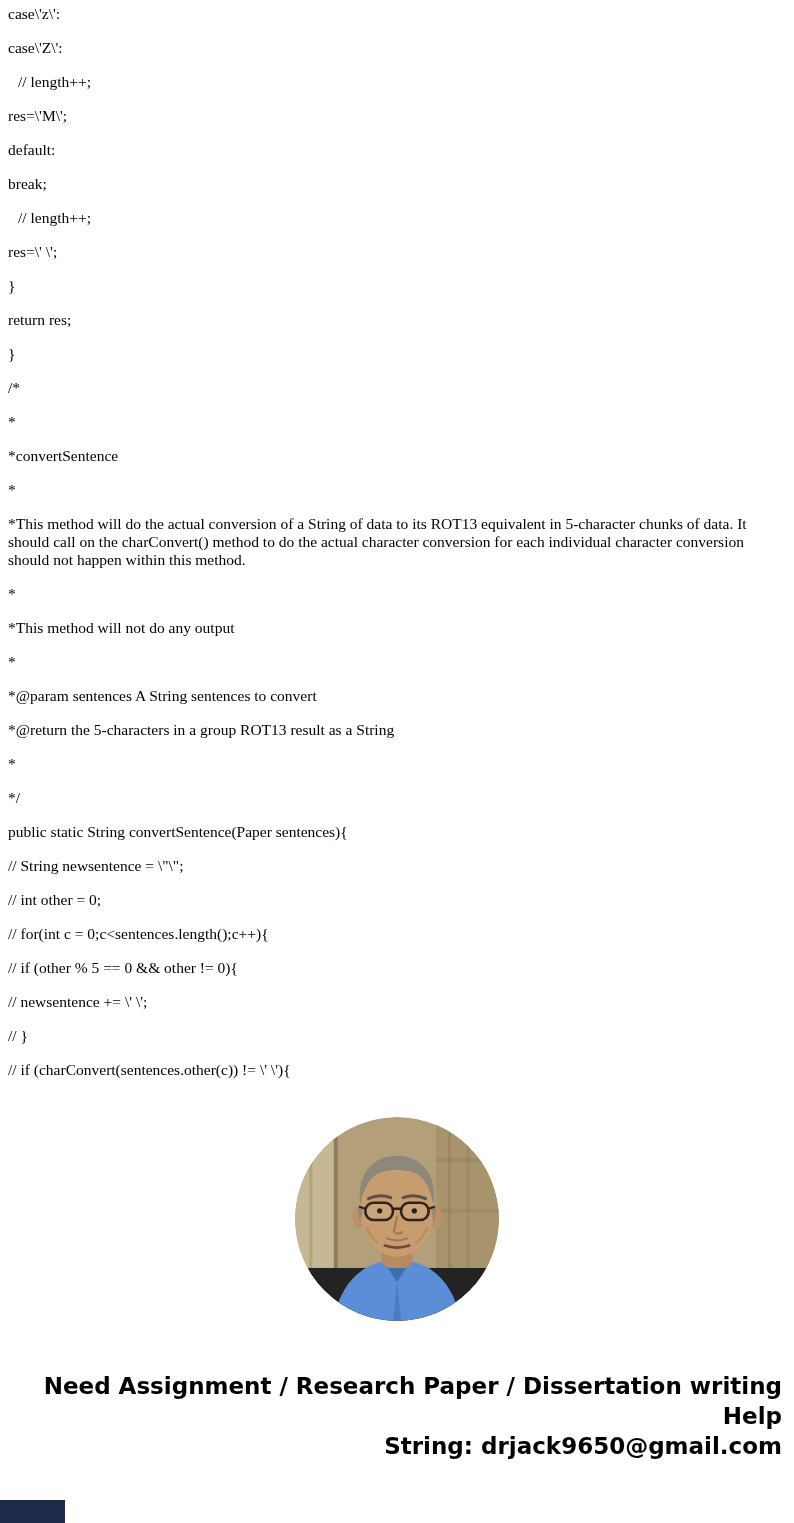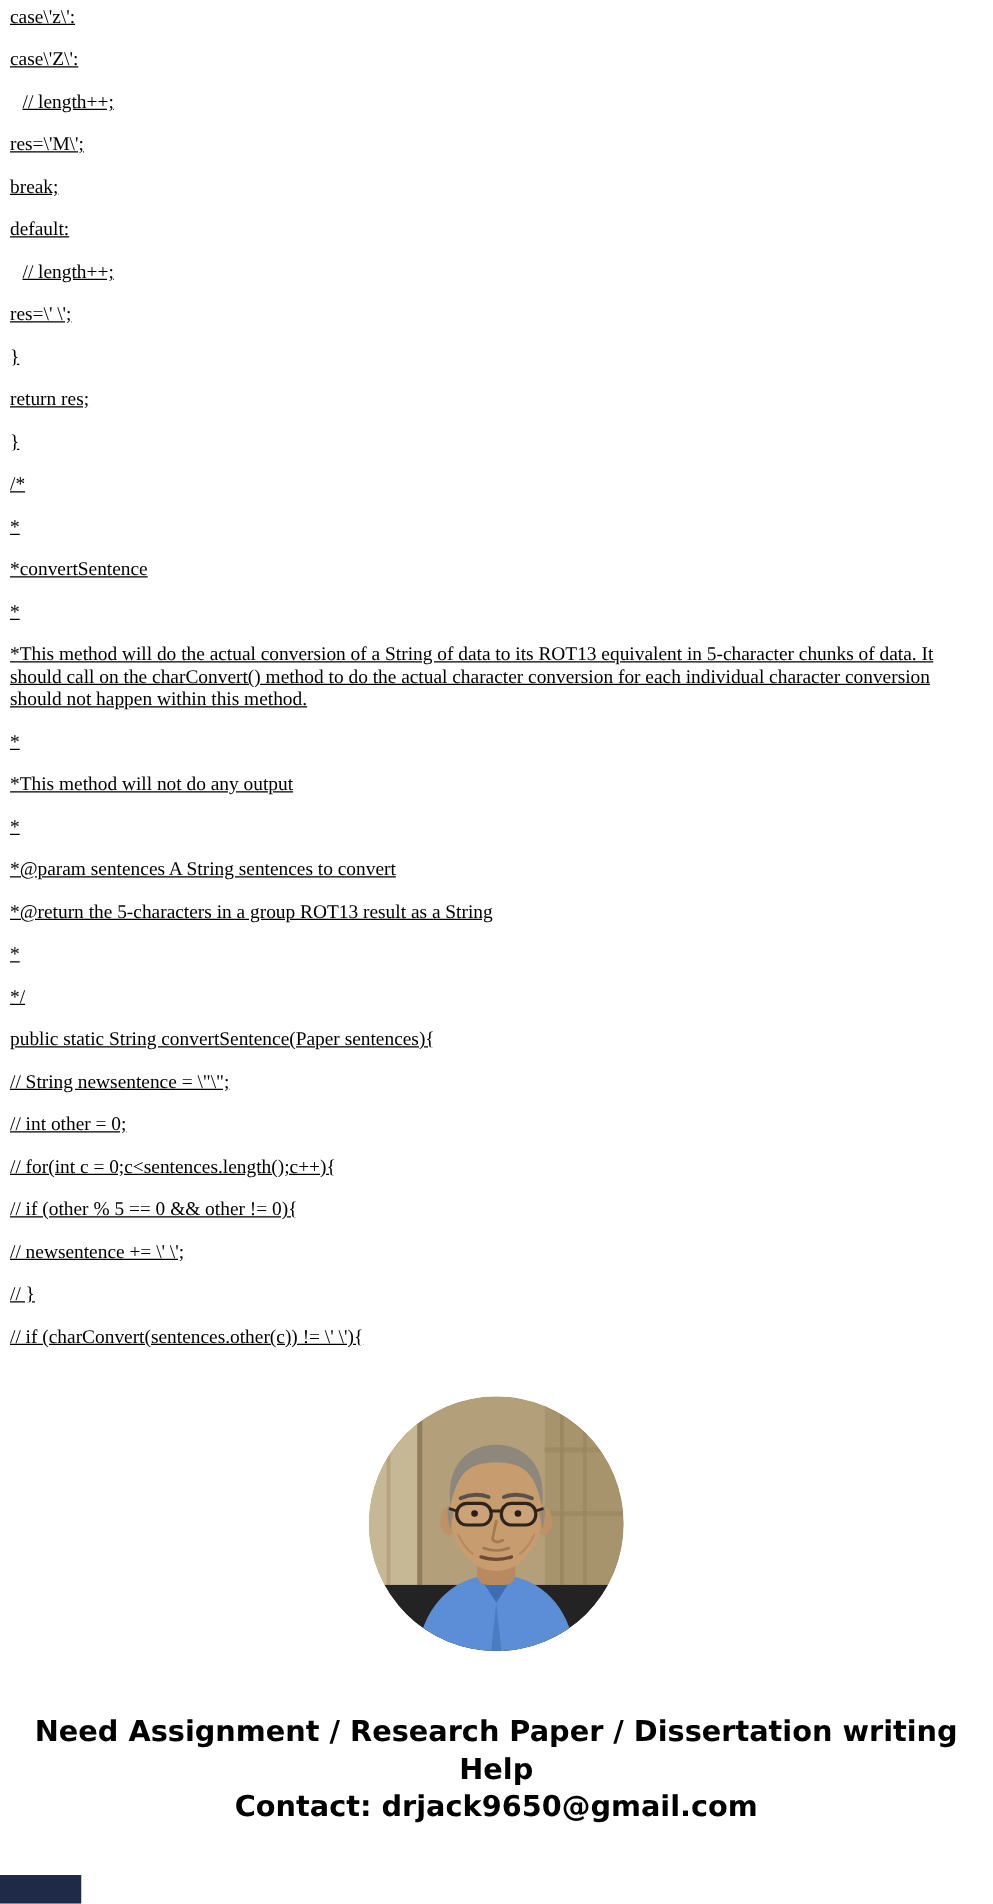--- a/index.html
+++ b/index.html
@@ -8,21 +8,20 @@
     width: 794px;
     height: 1523px;
     background: #ffffff;
     position: relative;
     overflow: hidden;
     font-family: "Liberation Serif", serif;
     color: #000;
   }
   .code-block {
     padding: 5px 8px 0 8px;
-    text-decoration: underline;
   }
   .code-line {
     margin: 16px 0;
     font-size: 15.5px;
     line-height: 18px;
     white-space: normal;
   }
   .code-line:first-child { margin-top: 0; }
   .avatar-wrap {
     margin-top: 38px;
@@ -31,21 +30,21 @@
   }
   .avatar {
     width: 204px;
     height: 204px;
     border-radius: 50%;
     overflow: hidden;
     display: block;
   }
   .footer {
     margin-top: 50px;
-    text-align: center;
+    text-align: right;
     font-family: "DejaVu Sans", sans-serif;
     font-weight: bold;
   }
   .footer p {
     margin: 0 auto;
     font-size: 23px;
     line-height: 30px;
     max-width: 770px;
   }
   .corner-block {
@@ -58,22 +57,22 @@
   }
 </style>
 </head>
 <body>
 
 <div class="code-block">
     <p class="code-line">case\'z\':</p>
     <p class="code-line">case\'Z\':</p>
     <p class="code-line" style="padding-left: 10px;">// length++;</p>
     <p class="code-line">res=\'M\';</p>
+    <p class="code-line">default:</p>
     <p class="code-line">break;</p>
-    <p class="code-line">default:</p>
     <p class="code-line" style="padding-left: 10px;">// length++;</p>
     <p class="code-line">res=\' \';</p>
     <p class="code-line">}</p>
     <p class="code-line">return res;</p>
     <p class="code-line">}</p>
     <p class="code-line">/*</p>
     <p class="code-line">*</p>
     <p class="code-line">*convertSentence</p>
     <p class="code-line">*</p>
     <p class="code-line">*This method will do the actual conversion of a String of data to its ROT13 equivalent in 5-character chunks of data. It should call on the charConvert() method to do the actual character conversion for each individual character conversion should not happen within this method.</p>
@@ -151,16 +150,16 @@
       <path d="M88 126 Q100 130 112 126" stroke="#6e4a34" stroke-width="2.6" fill="none" stroke-linecap="round"></path>
 
       <path d="M70 108 Q74 118 82 124" stroke="#a97f54" stroke-width="1.6" fill="none" opacity="0.6"></path>
       <path d="M130 108 Q126 118 118 124" stroke="#a97f54" stroke-width="1.6" fill="none" opacity="0.6"></path>
     </g>
   </svg>
 </div>
 
 <div class="footer">
   <p>Need Assignment / Research Paper / Dissertation writing Help</p>
-  <p>Contact: drjack9650@gmail.com</p>
+  <p>String: drjack9650@gmail.com</p>
 </div>
 
 <div class="corner-block" style="background: rgb(30, 42, 71);"></div>
 
 </body></html>

